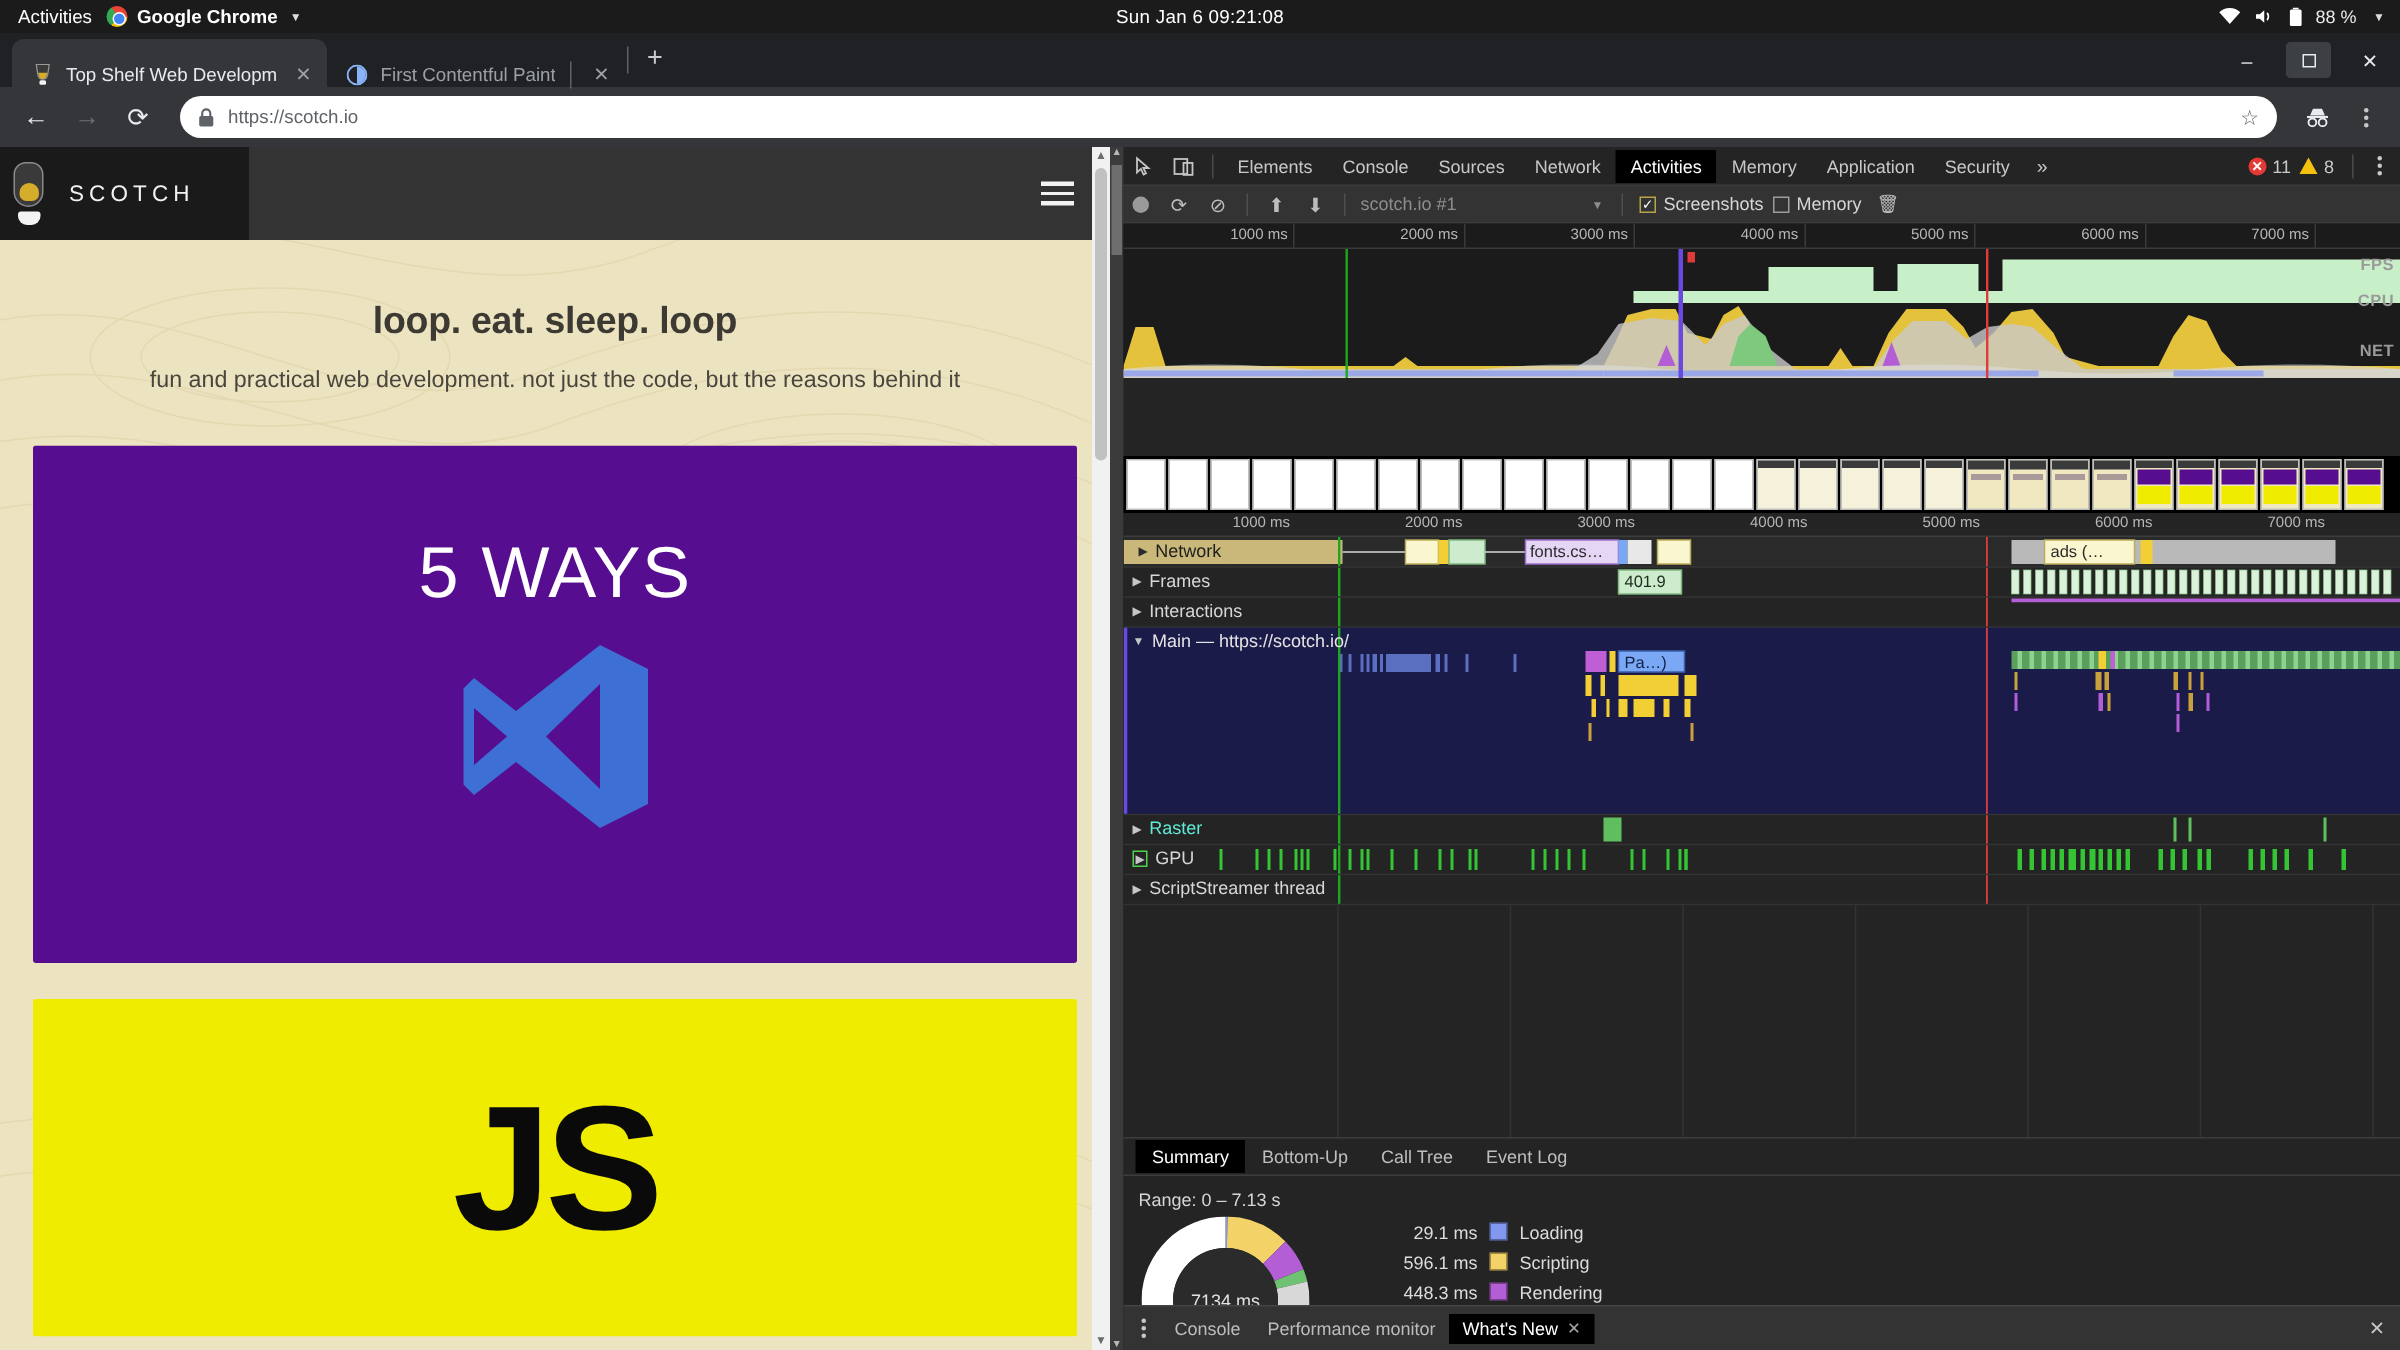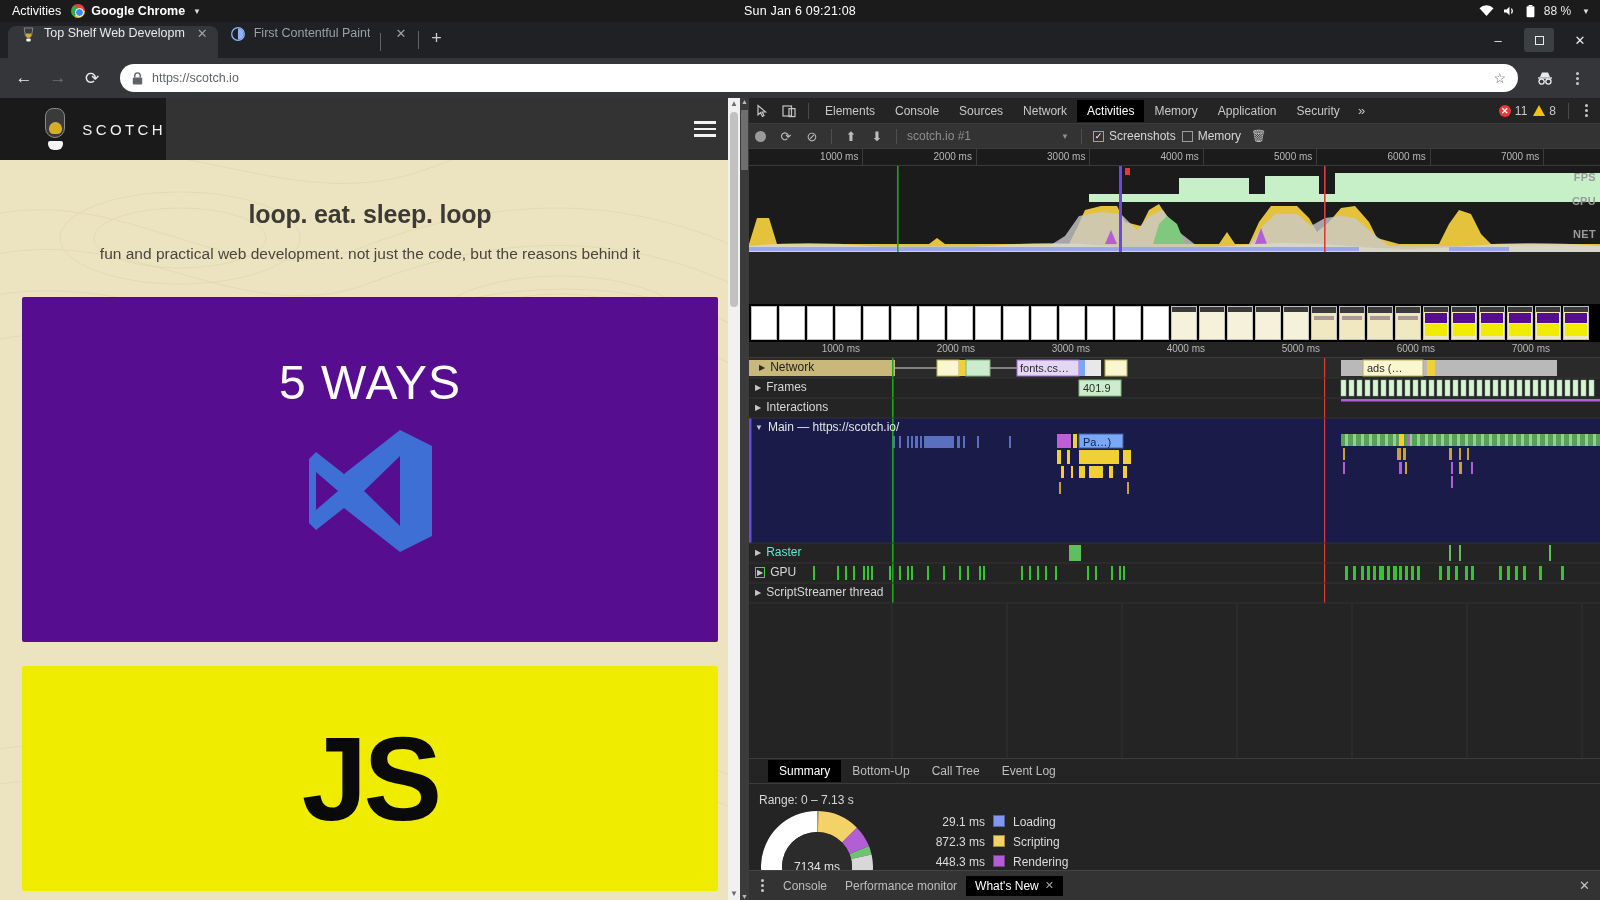--- a/index.html
+++ b/index.html
@@ -40,22 +40,22 @@
   .tray-pct { color: #e9e9e9; }
 
   
   #chrome { position: absolute; top: 22px; left: 0; width: 1600px; height: 878px; background:#dee1e6; }
 
   #tabstrip {
     position: relative; height: 36px; background: #202124;
     display: flex; align-items: flex-end; padding-left: 8px;
   }
   .tab {
-    display: flex; gap: 8px;
-    height: 32px; padding: 0 10px 0 12px; border-radius: 8px 8px 0 0;
+    display: flex; align-items: center; gap: 8px;
+    height: 32px; padding: 15px 10px 0 12px; border-radius: 8px 8px 0 0;
     font-size: 12.5px; color: #9aa0a6; position: relative; max-width: 230px;
   }
   .tab.active { background: #35363a; color: #e8eaed; }
   .tab-favicon { width: 16px; height: 16px; flex: none; display:flex; align-items:center; justify-content:center; }
   .tab-title { white-space: nowrap; overflow: hidden; text-overflow: clip; }
   .tab-close { font-size: 13px; color: #9aa0a6; margin-left: 4px; }
   .tab-sep { width:1px; height:18px; background:#5f6368; align-self:center; margin:0 2px; }
   .newtab { color:#c9cbcf; font-size:18px; padding: 0 10px 4px 10px; align-self:center; }
   .wincontrols {
     position:absolute; right:0; top:0; height:36px; display:flex; align-items:center;
@@ -78,21 +78,21 @@
   .omni-url { flex: 1; color: #5f6368; }
   .star { color: #5f6368; font-size: 14px; }
   .tb-icon { width: 26px; height: 26px; display:flex; align-items:center; justify-content:center; color:#e8eaed; font-size:14px; }
 
   
   #content { position: relative; height: 802px; display:flex; }
 
   
   #viewport { width: 740px; height: 802px; position: relative; overflow: hidden; background:#ece3c0; }
   #sitehead { height: 62px; background:#333333; display:flex; align-items:center; position:relative; }
-  .brandbox { width:166px; height:62px; background:#1a1a1a; display:flex; align-items:center; gap:14px; padding-left:6px;justify-content:flex-end; }
+  .brandbox { width:166px; height:62px; background:#1a1a1a; display:flex; align-items:center; gap:14px; padding-left:6px; }
   .glass { width: 26px; height: 42px; position: relative; }
   .glass .bowl {
     position:absolute; top:0; left:3px; width:20px; height:30px;
     background:#3a3a3a; border:1.6px solid #8a8a8a;
     border-radius: 9px 9px 11px 11px;
     overflow:hidden;
   }
   .glass .liquid {
     position:absolute; bottom:3px; left:3px; width:13px; height:12px;
     background:#d6ad2b; border-radius: 7px 7px 5px 5px;
@@ -183,21 +183,21 @@
   
   #flameruler { position:absolute; left:9px; top:244px; width:851px; height:16px; background:#242424; border-bottom:1px solid #3c3c3c;}
   .fr-tick { position:absolute; top:1px; font-size:10px; color:#b7b7b7; transform:translateX(-100%); padding-right:4px;}
 
   
   #tracks { position:absolute; left:9px; top:260px; width:851px; height:400px; background:#242424; overflow:hidden; }
   .tri { font-size:8px; color:#c6c6c6; }
 
   
   #dt-bottom { position:absolute; left:9px; top:660px; width:851px; height:195px; background:#242424; border-top:1px solid #3c3c3c;}
-  #sum-tabs { height:25px; display:flex; align-items:center; padding-left:19px; border-bottom:1px solid #3c3c3c;}
+  #sum-tabs { height:25px; display:flex; align-items:center; padding-left:8px; border-bottom:1px solid #3c3c3c;}
   .sum-tab { padding: 4px 11px; font-size:12px; color:#bfbfbf; }
   .sum-tab.active { background:#000; color:#fff; }
   #sum-range { padding: 9px 0 0 10px; font-size:12px; color:#d6d6d6; }
   #sum-body { display:flex; align-items:flex-start; padding-left: 8px; margin-top: 4px; }
   #donut-wrap { width: 112px; height:112px; position:relative; margin-left:4px;}
   #donut-hole {
     position:absolute; left:21px; top:21px; width:70px; height:70px; border-radius:50%;
     background:#2b2b2b; display:flex; align-items:center; justify-content:center;
     font-size:12px; color:#e2e2e2;
   }
@@ -881,21 +881,21 @@
               </svg>
             <div id="donut-hole">7134 ms</div>
           </div>
           <div id="legend">
               <div class="lg-row">
                 <span class="lg-val">29.1 ms</span>
                 <span class="lg-sw" style="background: rgb(130, 152, 240);"></span>
                 <span>Loading</span>
               </div>
               <div class="lg-row">
-                <span class="lg-val">872.3 ms</span>
+                <span class="lg-val">596.1 ms</span>
                 <span class="lg-sw" style="background: rgb(243, 210, 103);"></span>
                 <span>Scripting</span>
               </div>
               <div class="lg-row">
                 <span class="lg-val">448.3 ms</span>
                 <span class="lg-sw" style="background: rgb(180, 94, 214);"></span>
                 <span>Rendering</span>
               </div>
               <div class="lg-row">
                 <span class="lg-val">176.0 ms</span>

